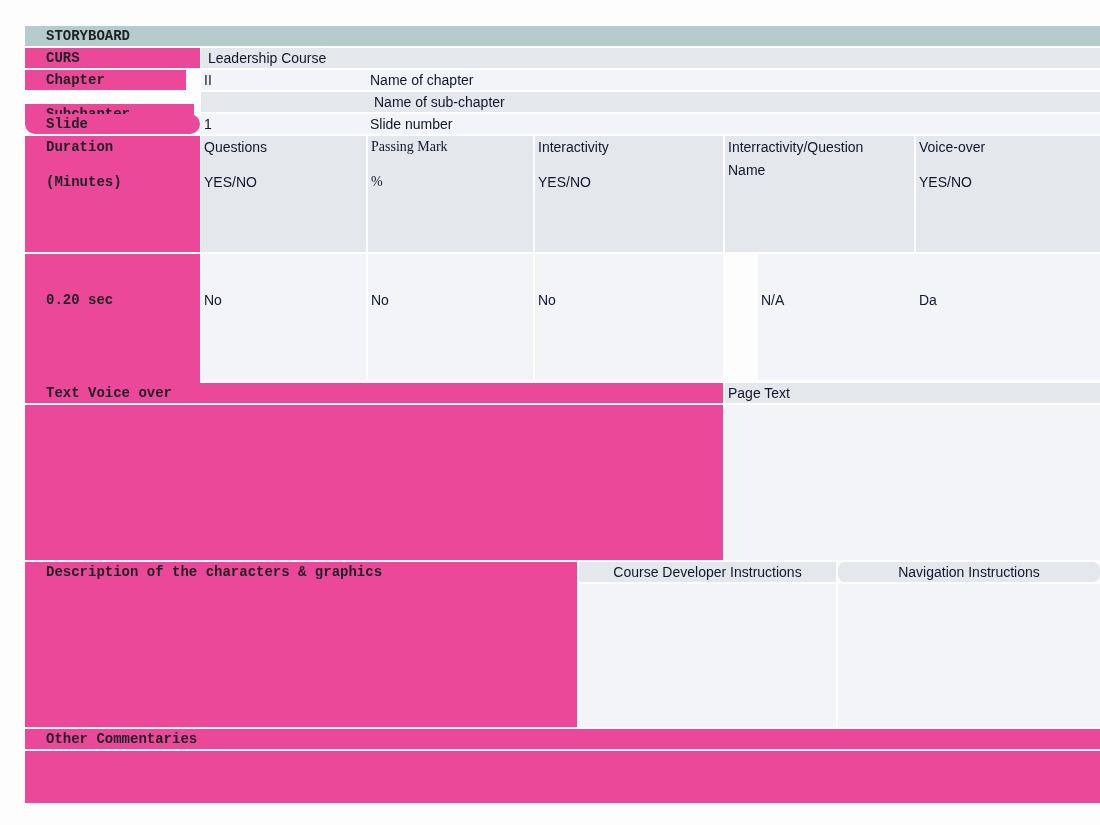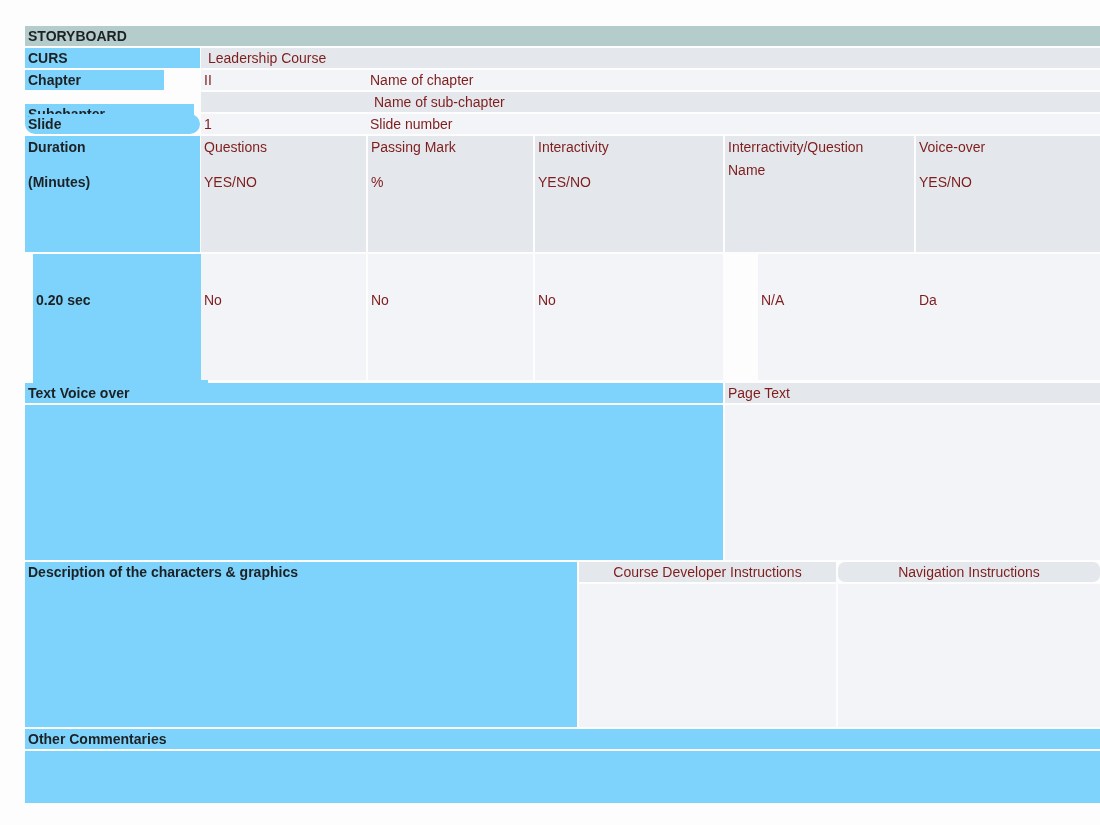--- a/index.html
+++ b/index.html
@@ -1,72 +1,72 @@
 <!DOCTYPE html>
 <html><head>
 <meta charset="utf-8">
 <style>
   html, body { margin:0; padding:0; background:#fdfdfe; }
   body { width:1100px; height:825px; position:relative; overflow:hidden;
          font-family:"Liberation Sans", "DejaVu Sans", sans-serif; color:#1d2124; }
   .abs { position:absolute; box-sizing:border-box; }
-  .teal { background:#7dd3fc; }
+  .teal { background:#ec4899; }
   .tealh { background:#b5cccd; }
   .gray { background:#e4e8ec; }
   .light { background:#f2f4f8; }
-  .lbl { font-weight:bold; font-size:14px; padding-left:3px; line-height:20px; }
-  .txt { font-size:14px; padding-left:3px; line-height:20px; color:#7f1d1d; }
+  .lbl { font-weight:bold; font-size:14px; padding-left:21px; line-height:20px;font-family:Liberation Mono, monospace; }
+  .txt { font-size:14px; padding-left:3px; line-height:20px; color:#0f172a; }
 </style>
 </head>
 <body>
 
 <div class="abs tealh lbl" style="left:25px;top:26px;width:1075px;height:20px;">STORYBOARD</div>
 
 <div class="abs teal lbl" style="left:25px;top:48px;width:175px;height:20px;">CURS</div>
 <div class="abs gray txt" style="left:201px;top:48px;width:899px;height:20px;padding-left:7px;">Leadership Course</div>
 
-<div class="abs teal lbl" style="left:25px;top:70px;width:139px;height:20px;">Chapter</div>
+<div class="abs teal lbl" style="left:25px;top:70px;width:161px;height:20px;">Chapter</div>
 <div class="abs light txt" style="left:201px;top:70px;width:166px;height:20px;">II</div>
 <div class="abs light txt" style="left:367px;top:70px;width:733px;height:20px;">Name of chapter</div>
 
 <div class="abs teal lbl" style="left:25px;top:104px;width:169px;height:20px;">Subchapter</div>
 <div class="abs gray txt" style="left:201px;top:92px;width:166px;height:20px;"></div>
 <div class="abs gray txt" style="left:367px;top:92px;width:733px;height:20px;padding-left:7px;">Name of sub-chapter</div>
 
 <div class="abs teal lbl" style="left:25px;top:114px;width:175px;height:20px;border-radius:10px;">Slide</div>
 <div class="abs light txt" style="left:201px;top:114px;width:166px;height:20px;">1</div>
 <div class="abs light txt" style="left:367px;top:114px;width:733px;height:20px;">Slide number</div>
 
 <div class="abs teal" style="left:25px;top:136px;width:175px;height:116px;">
   <div class="lbl" style="position:absolute;top:1px;">Duration</div>
   <div class="lbl" style="position:absolute;top:36px;">(Minutes)</div>
 </div>
 
 <div class="abs gray" style="left:201px;top:136px;width:165px;height:116px;">
   <div class="txt" style="position:absolute;top:1px;">Questions</div>
   <div class="txt" style="position:absolute;top:36px;">YES/NO</div>
 </div>
-<div class="abs gray" style="left:368px;top:136px;width:165px;height:116px;">
+<div class="abs gray" style="left:368px;top:136px;width:165px;height:116px;font-family:Liberation Serif, serif;">
   <div class="txt" style="position:absolute;top:1px;">Passing Mark</div>
   <div class="txt" style="position:absolute;top:36px;">%</div>
 </div>
 <div class="abs gray" style="left:535px;top:136px;width:188px;height:116px;">
   <div class="txt" style="position:absolute;top:1px;">Interactivity</div>
   <div class="txt" style="position:absolute;top:36px;">YES/NO</div>
 </div>
 <div class="abs gray" style="left:725px;top:136px;width:189px;height:116px;">
   <div class="txt" style="position:absolute;top:1px;">Interractivity/Question</div>
   <div class="txt" style="position:absolute;top:24px;">Name</div>
 </div>
 <div class="abs gray" style="left:916px;top:136px;width:184px;height:116px;">
   <div class="txt" style="position:absolute;top:1px;">Voice-over</div>
   <div class="txt" style="position:absolute;top:36px;">YES/NO</div>
 </div>
 
-<div class="abs teal" style="left:33px;top:254px;width:175px;height:136px;">
+<div class="abs teal" style="left:25px;top:254px;width:175px;height:136px;">
   <div class="lbl" style="position:absolute;top:36px;">0.20 sec</div>
 </div>
 <div class="abs light" style="left:201px;top:254px;width:165px;height:126px;">
   <div class="txt" style="position:absolute;top:36px;">No</div>
 </div>
 <div class="abs light" style="left:368px;top:254px;width:165px;height:126px;">
   <div class="txt" style="position:absolute;top:36px;">No</div>
 </div>
 <div class="abs light" style="left:535px;top:254px;width:188px;height:126px;">
   <div class="txt" style="position:absolute;top:36px;">No</div>

